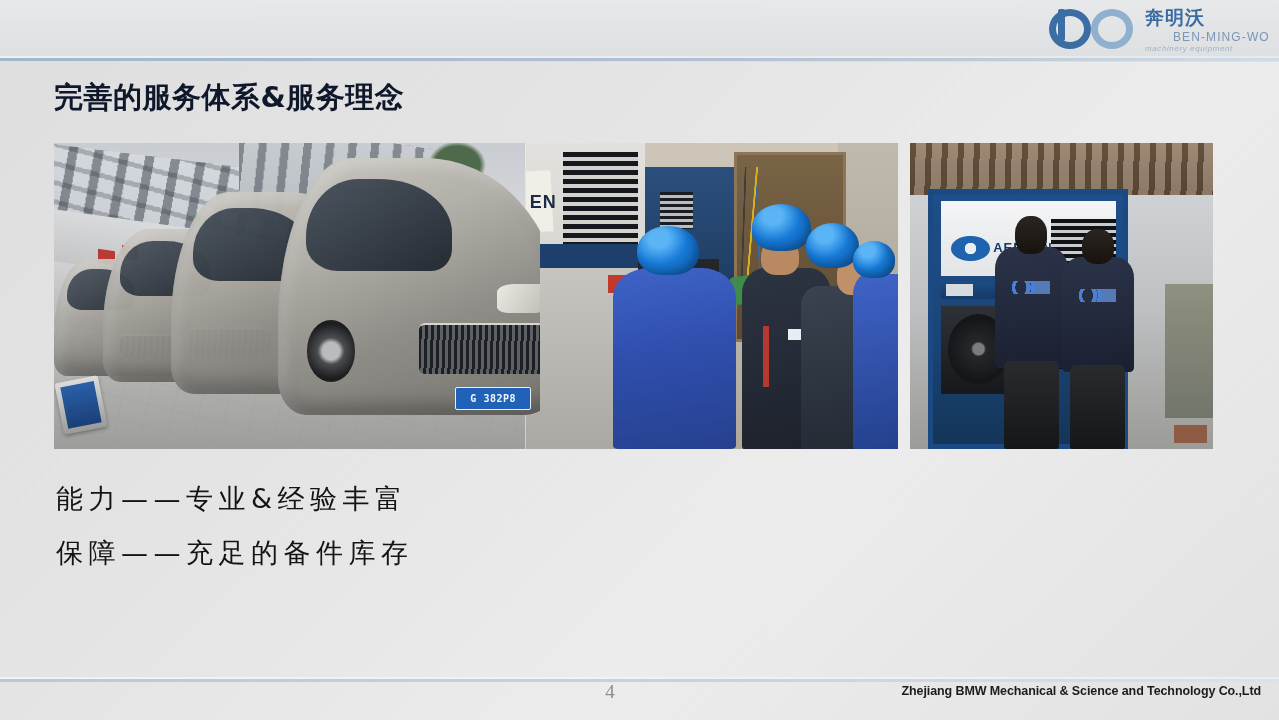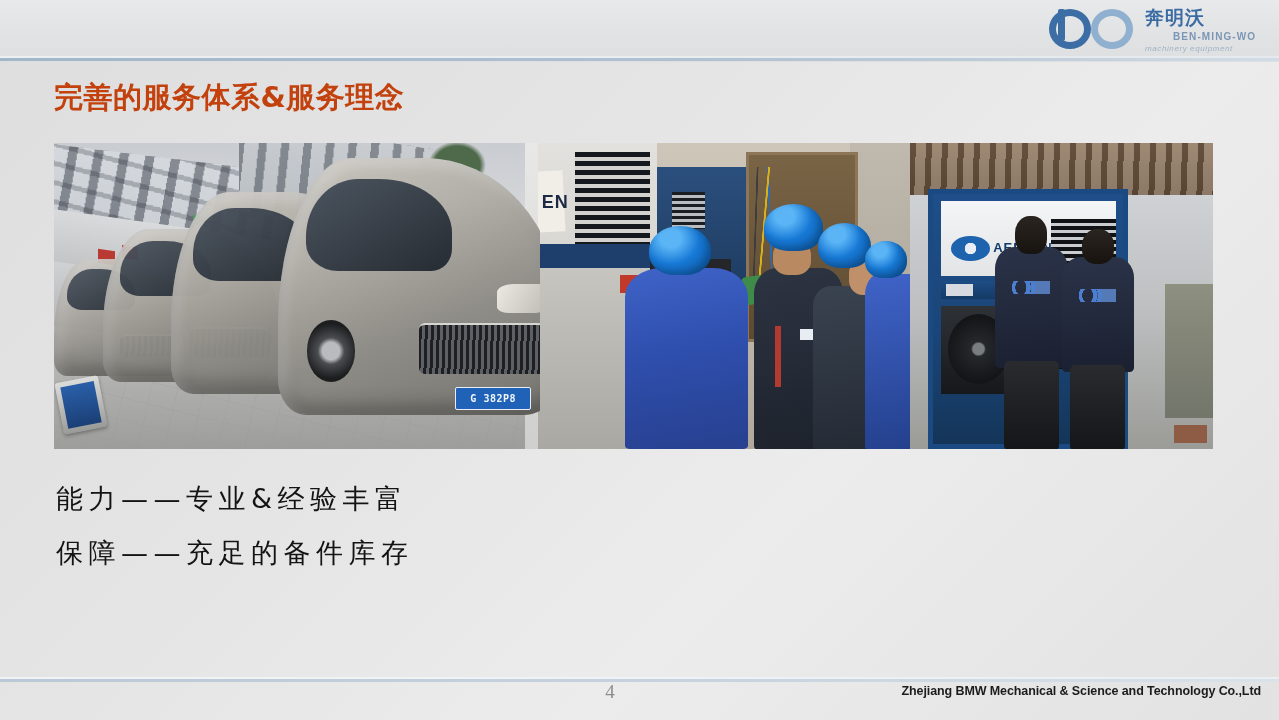--- a/index.html
+++ b/index.html
@@ -38,41 +38,41 @@
     position:absolute; left:2px; top:-7px; width:7px; height:32px;
     background:#3c6ea5; border-radius:2px;
   }
   .logo-right { position:absolute; left:98px; top:0; width:120px; }
   .logo-cn {
     font-family:"DejaVu Sans", sans-serif;
     font-size:19px; font-weight:bold; color:#3a6ba3;
     letter-spacing:1px; line-height:27px; white-space:nowrap;
   }
   .logo-en {
-    font-size:10px; font-weight:bold; color:#7b96b4;
+    font-size:12px; font-weight:normal; color:#7b96b4;
     letter-spacing:1.1px; line-height:12px; white-space:nowrap;padding-left:28px;
   }
   .logo-tag {
     font-size:8px; color:#9fb2c6; letter-spacing:.6px;
     line-height:11px; white-space:nowrap; font-style:italic;
   }
 
   
   .title {
     position:absolute; left:54px; top:78px;
     font-family:"DejaVu Sans", sans-serif;
-    font-size:29px; font-weight:bold; color:#c2410c;
+    font-size:29px; font-weight:bold; color:#0f172a;
     letter-spacing:.5px; white-space:nowrap;
   }
 
   
   .photos { position:absolute; left:54px; top:143px; width:1159px; height:306px; }
   .photo { position:absolute; top:0; height:306px; overflow:hidden; }
   .photo-1 { left:0;   width:486px; }
-  .photo-2 { left:484px; width:372px;text-decoration:underline; }
+  .photo-2 { left:472px; width:372px;text-decoration:underline; }
   .photo-3 { left:856px; width:303px; }
 
   
   .p1-sky { position:absolute; inset:0; background:linear-gradient(180deg,#c9ccd1 0%,#d4d6d9 22%,#cfd0d2 40%,#b9bbbd 55%,#a9abad 100%); }
   .p1-bldg {
     position:absolute; left:-2%; top:0; width:72%; height:38%;
     background:
       repeating-linear-gradient(100deg, rgba(60,66,76,.50) 0 9px, rgba(233,236,240,.14) 9px 25px),
       repeating-linear-gradient(8deg, rgba(40,46,56,.30) 0 5px, rgba(225,230,236,.10) 5px 19px),
       linear-gradient(180deg,#cfd3d8,#bcc1c7);

